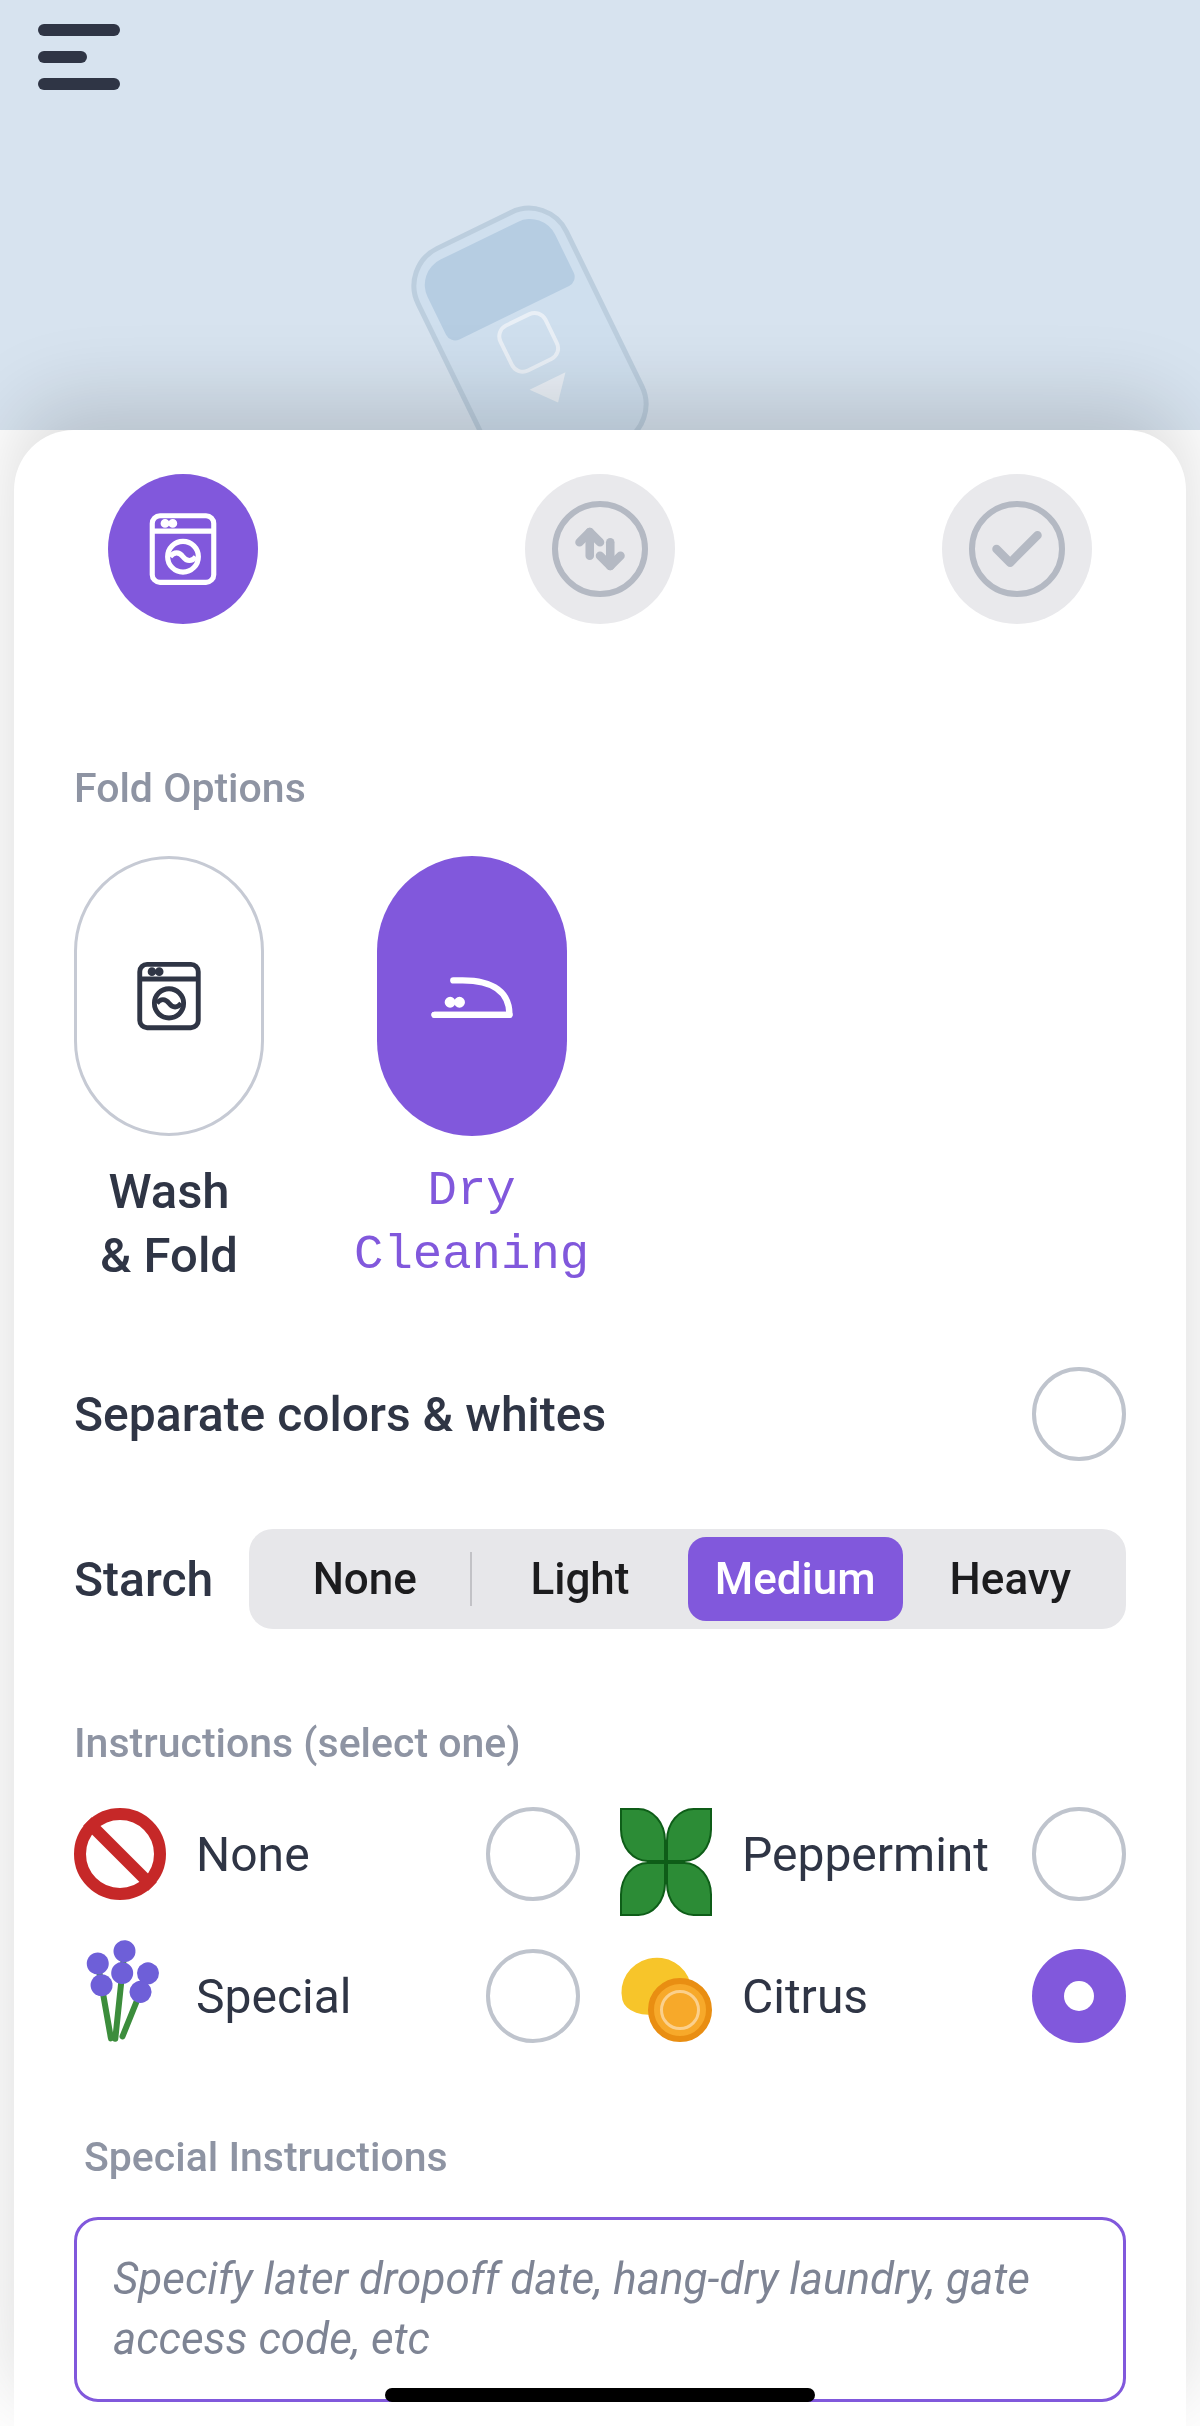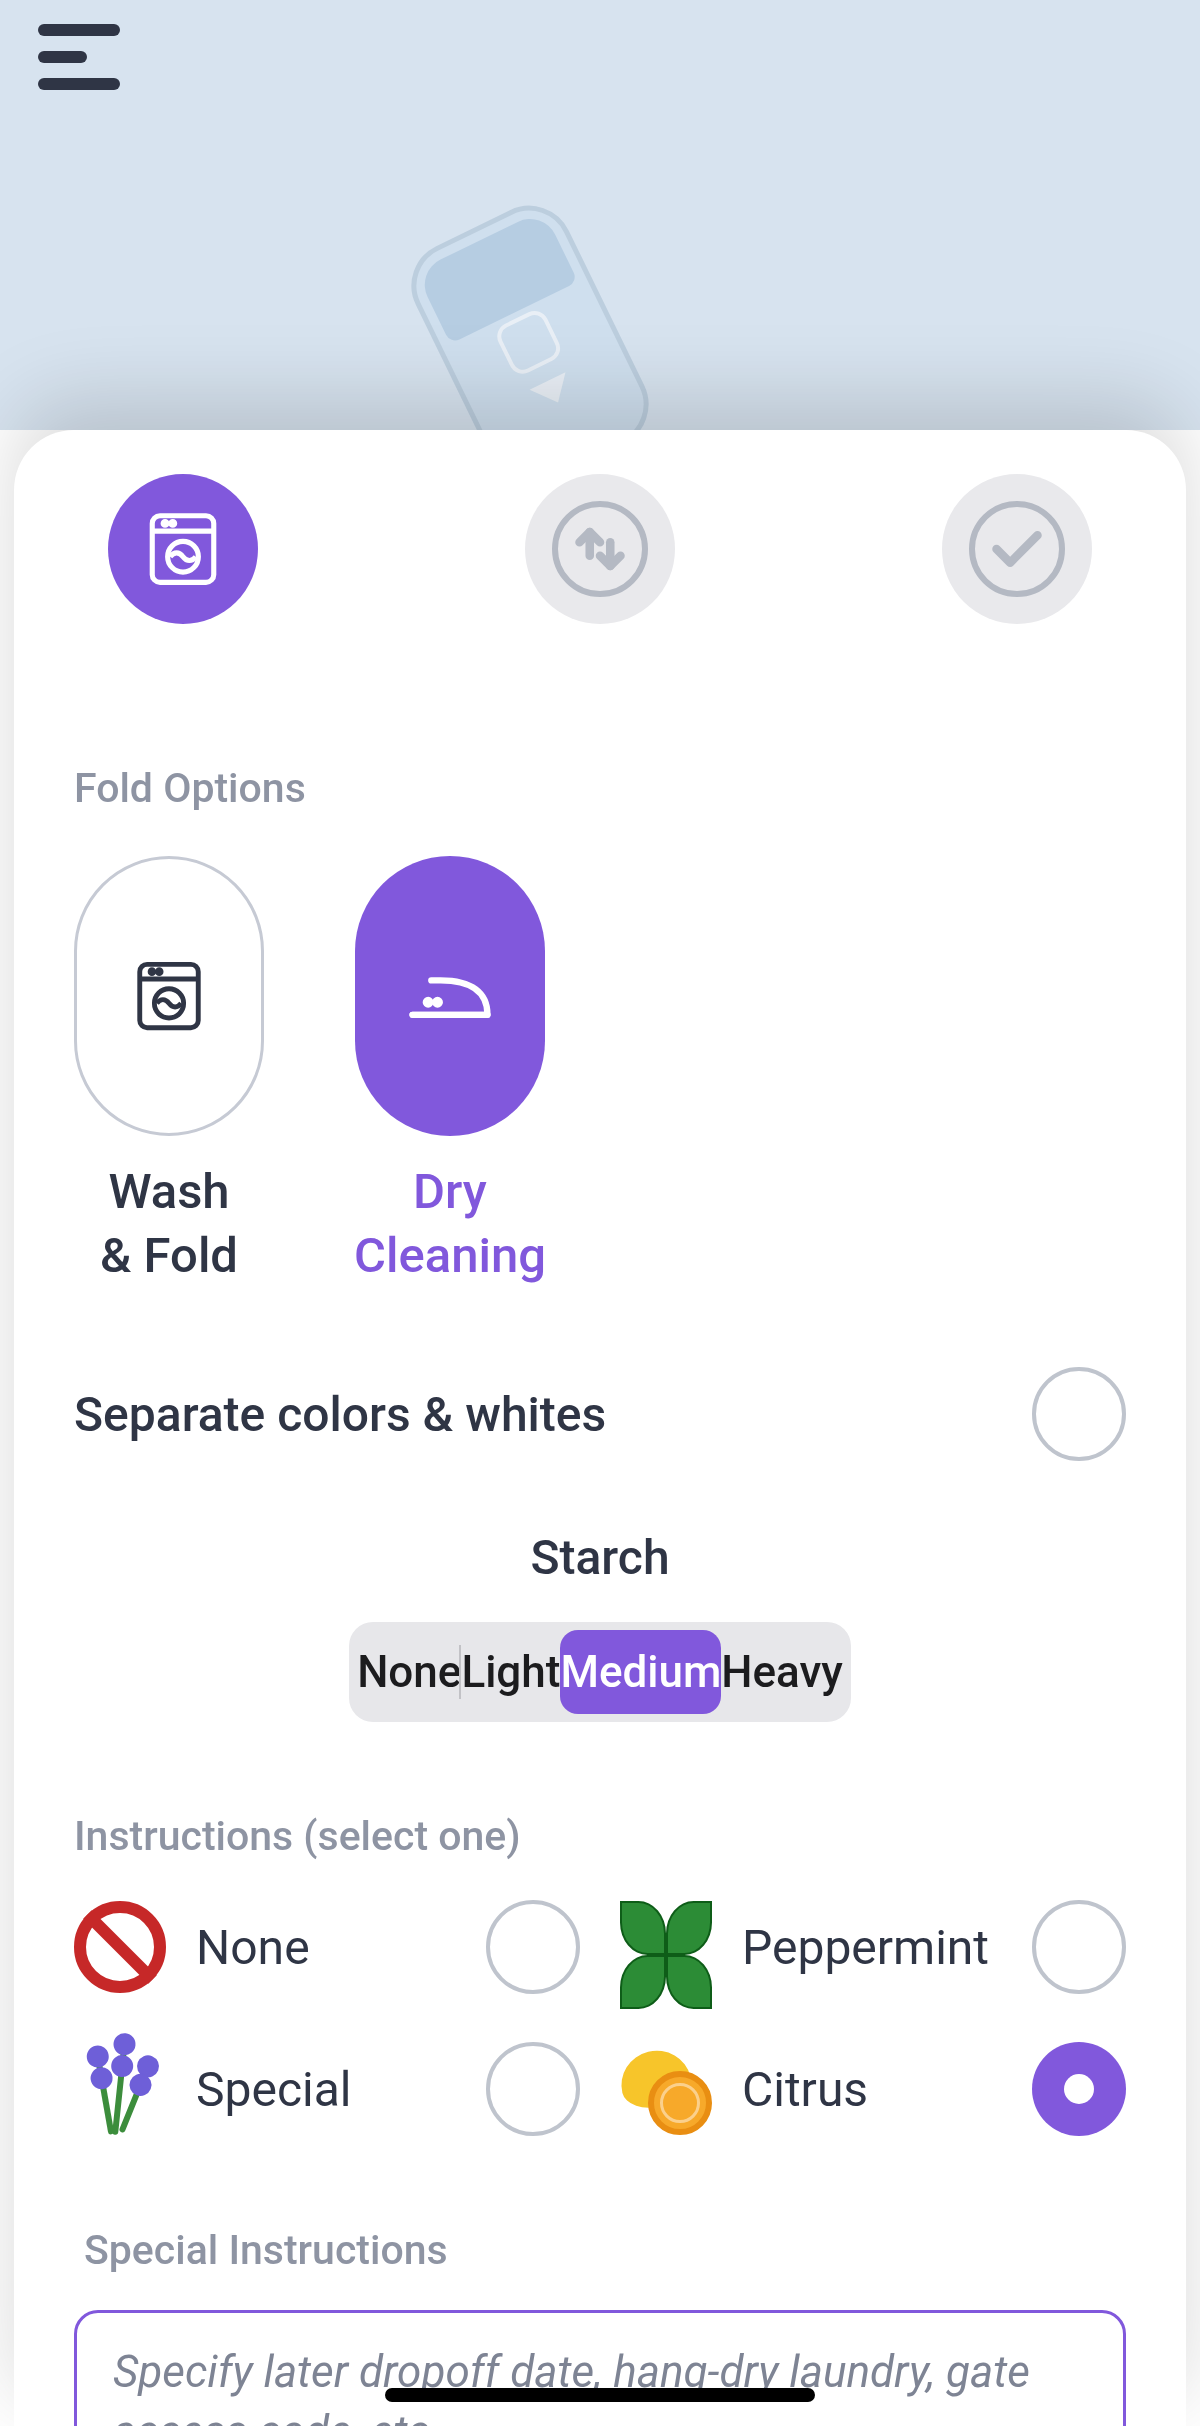--- a/index.html
+++ b/index.html
@@ -109,21 +109,21 @@
     display:flex;flex-direction:column;align-items:center;gap:24px;
   }
   .opt .pill{
     width:190px;height:280px;border-radius:100px;
     display:flex;align-items:center;justify-content:center;
   }
   .opt .pill.off{border:3px solid #C6CAD4;background:#fff;color:#2F3545;}
   .opt .pill.on{background:var(--purple);color:#fff;}
   .opt .name{font-size:49px;text-align:center;line-height:1.3;font-weight:500;}
   .opt.off .name{color:var(--dark);}
-  .opt.on .name{color:var(--purple);}
+  .opt.on .name{color:var(--purple);font-family:Liberation Mono, monospace;}
 
   
   .row{display:flex;align-items:center;justify-content:space-between;gap:44px;}
   .title{font-size:48px;color:var(--dark);font-weight:500;}
   .radio{
     width:94px;height:94px;border-radius:50%;border:4px solid var(--radio-border);
     background:#fff;flex-shrink:0;
   }
   .radio.checked{border:none;background:var(--purple);display:flex;align-items:center;justify-content:center;}
   .radio.checked::after{content:"";width:30px;height:30px;border-radius:50%;background:#fff;}
@@ -194,21 +194,21 @@
 
   
   .home-ind{
     position:absolute;left:50%;bottom:24px;transform:translateX(-50%);
     width:430px;height:14px;background:#000;border-radius:10px;
   }
 
   
   .mt-basic{margin-top:140px;}
   .mt-sep{margin-top:80px;}
-  .mt-starch{margin-top:68px;flex-direction:column;}
+  .mt-starch{margin-top:68px;}
   .mt-aroma{margin-top:90px;}
   .mt-spec{margin-top:90px;margin-left:10px;}
   .mt-ta{margin-top:36px;}
 
   
 </style>
 </head>
 <body>
 
 <div class="hero">

